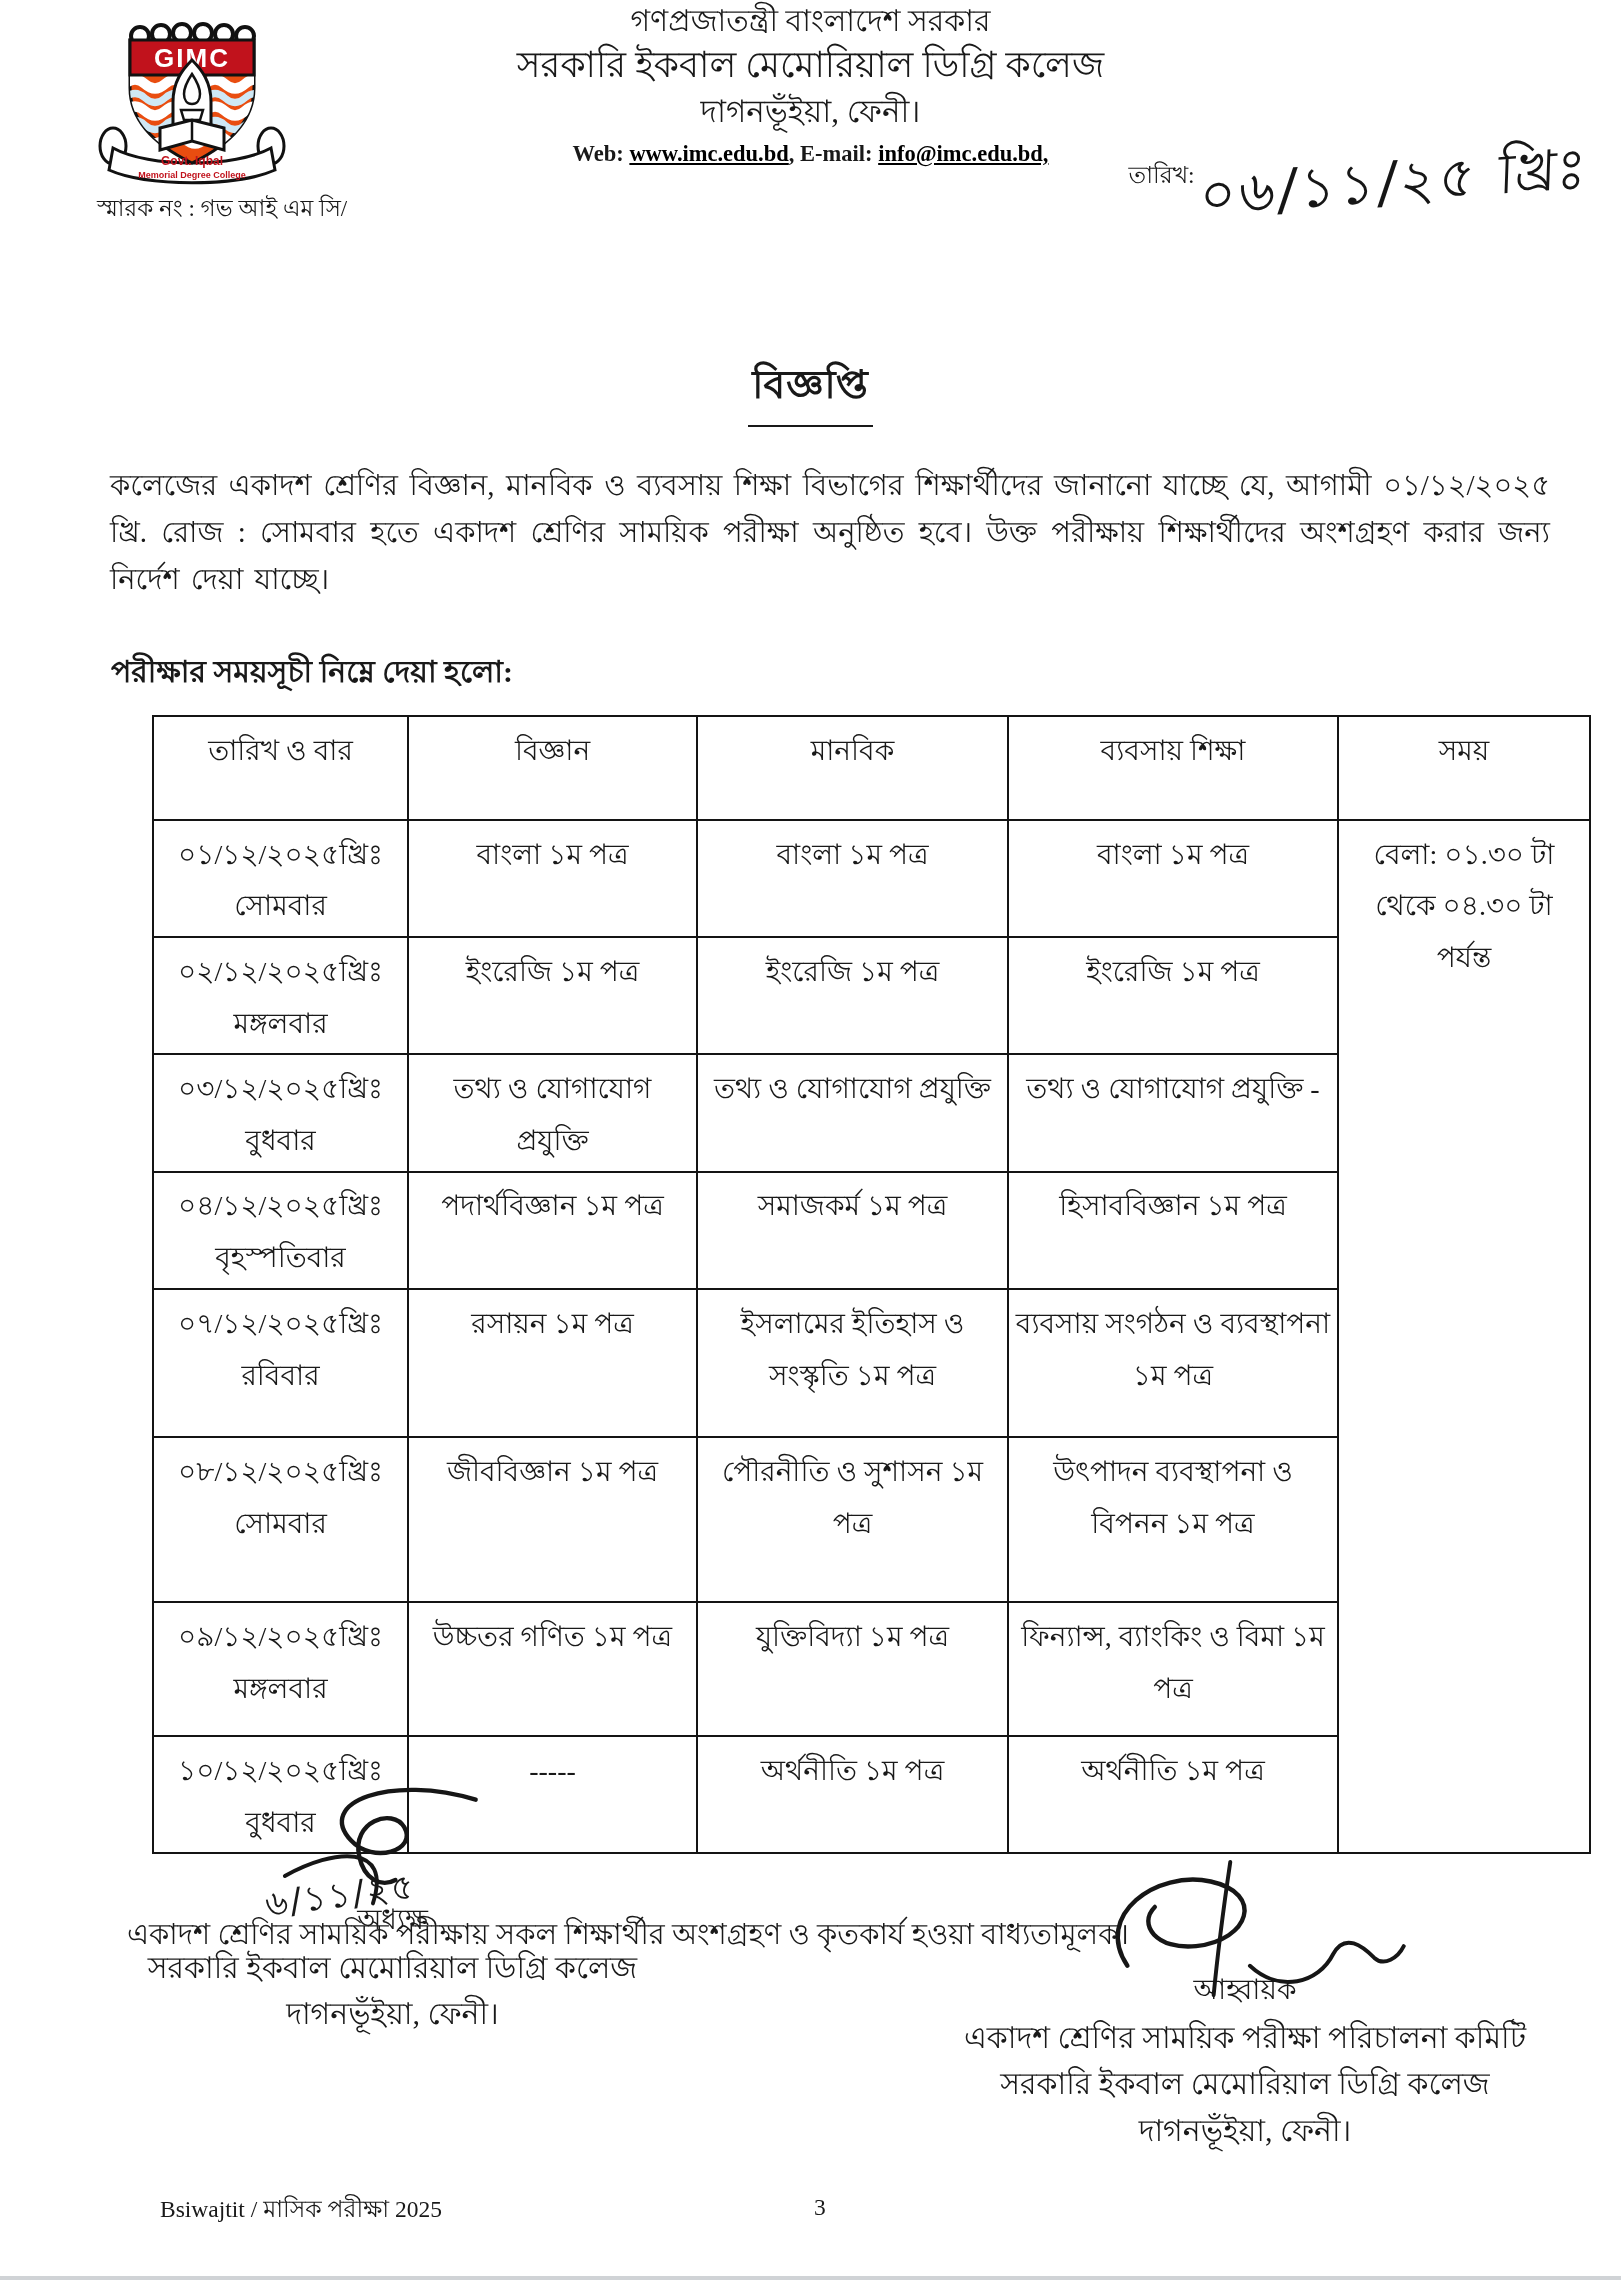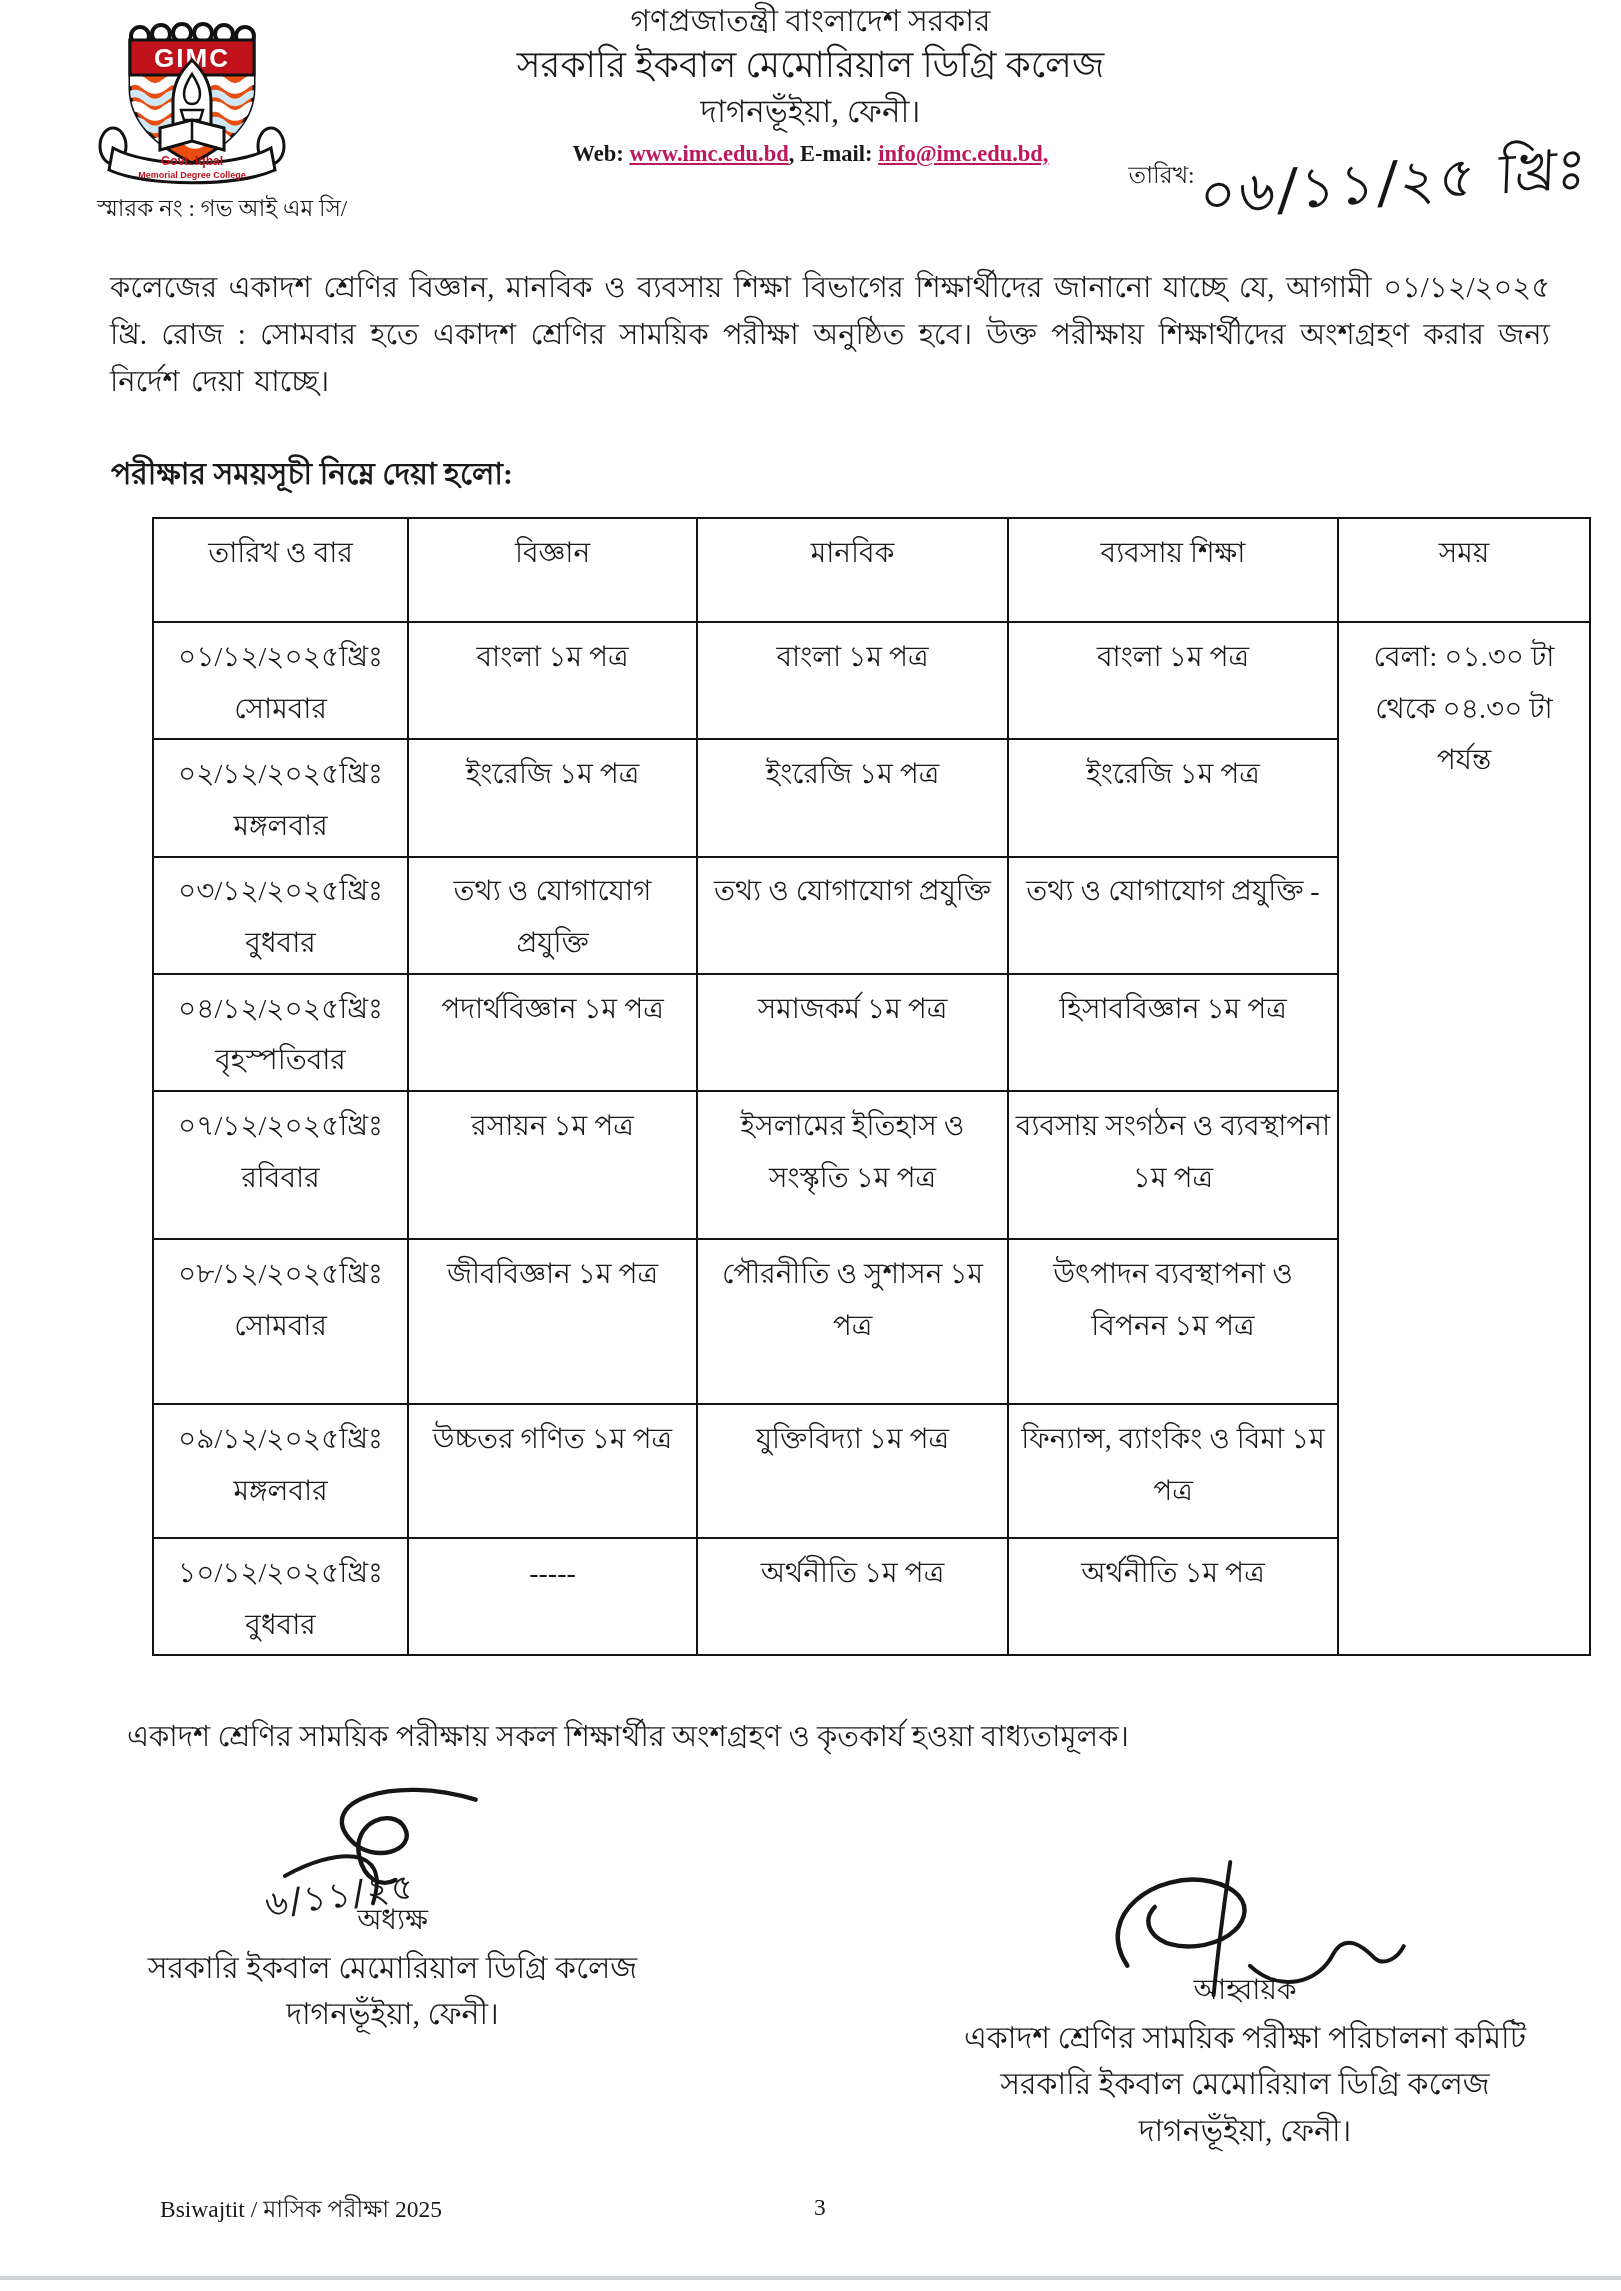--- a/index.html
+++ b/index.html
@@ -12,21 +12,21 @@
   .page { position:relative; width:1621px; height:2292px; }
 
   
   .logo { position:absolute; left:96px; top:9.8px; width:192px; height:178px; }
   .head-center { text-align:center; padding-top:0; line-height:1.38; }
   .gov-line    { font-size:30px; }
   .office-line { font-size:30px; }
   .college-line{ font-size:36px; }
   .addr-line   { font-size:31px; }
   .web-line    { font-size:22.5px; font-weight:bold; margin-top:3.9px; }
-  .web-line a  { color:#be185d; text-decoration:underline; font-weight:bold; }
+  .web-line a  { color:#000000; text-decoration:underline; font-weight:bold; }
 
   .memo-row { margin-top:21.6px; padding-left:97px; font-size:23px; }
 
   .date-block { position:absolute; top:139px; right:-17.6px; width:510px; white-space:nowrap; }
   .date-label { font-size:23.5px; vertical-align:17.6px; }
   .handwriting {
     display:inline-block; font-family:"DejaVu Sans",sans-serif;
     font-size:56px; transform:rotate(-4deg) skewX(-6deg);
     letter-spacing:2.9px; color:#161616;
   }
@@ -145,20 +145,23 @@
       <a href="#">info@imc.edu.bd,</a>
     </div>
   </div>
 
   <div class="memo-row">স্মারক নং  : গভ আই এম সি/</div>
   <div class="date-block">
     <span class="date-label">তারিখ:</span>
     <span class="handwriting">০৬/১১/২৫ খ্রিঃ</span>
   </div>
 
+  <div class="title-wrap">
+    <span class="title">বিজ্ঞপ্তি</span>
+  </div>
 
   <p class="body-par">কলেজের একাদশ শ্রেণির বিজ্ঞান, মানবিক ও ব্যবসায় শিক্ষা বিভাগের শিক্ষার্থীদের জানানো যাচ্ছে যে, আগামী ০১/১২/২০২৫ খ্রি.  রোজ : সোমবার হতে একাদশ শ্রেণির সাময়িক পরীক্ষা অনুষ্ঠিত হবে। উক্ত পরীক্ষায় শিক্ষার্থীদের অংশগ্রহণ  করার জন্য নির্দেশ দেয়া যাচ্ছে।</p>
 
   <div class="sched-intro">পরীক্ষার সময়সূচী নিম্নে দেয়া হলো:</div>
 
   <table class="sched">
     <colgroup>
         <col style="width:255px">
         <col style="width:289px">
         <col style="width:311px">

